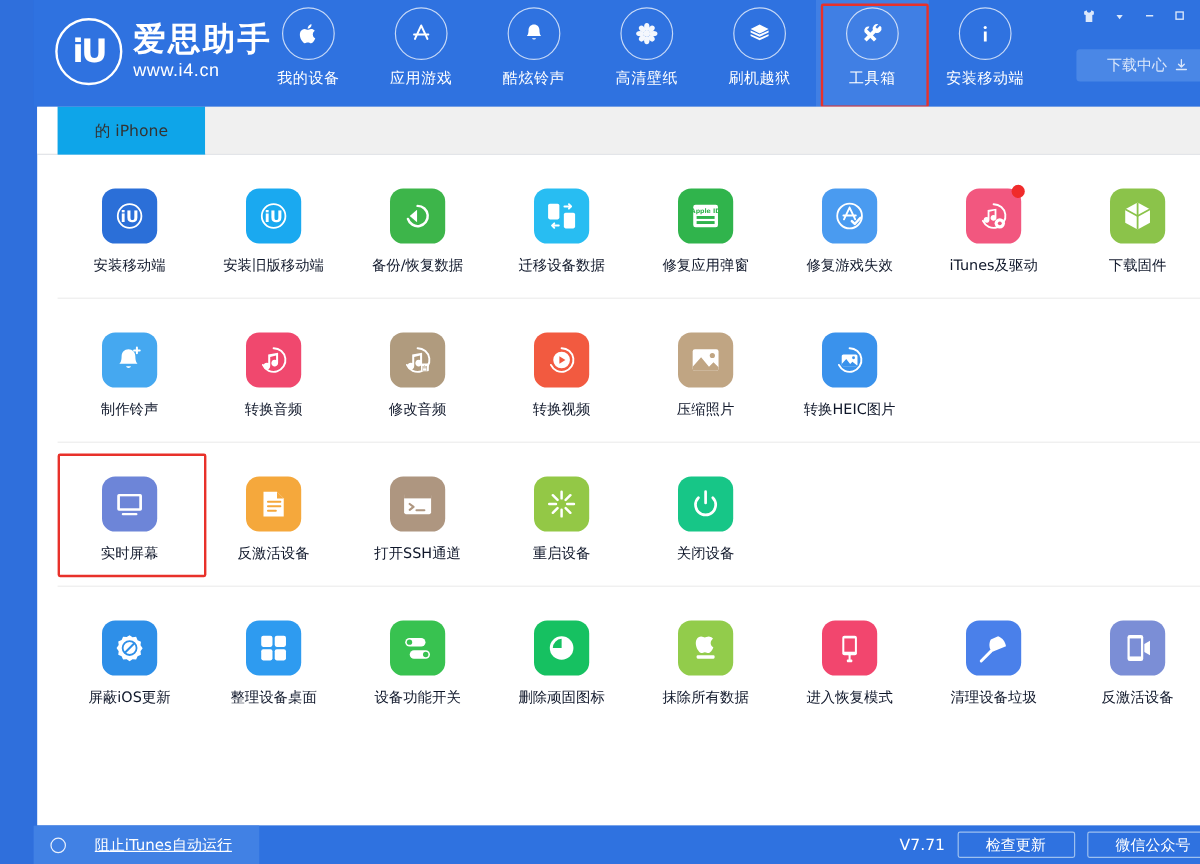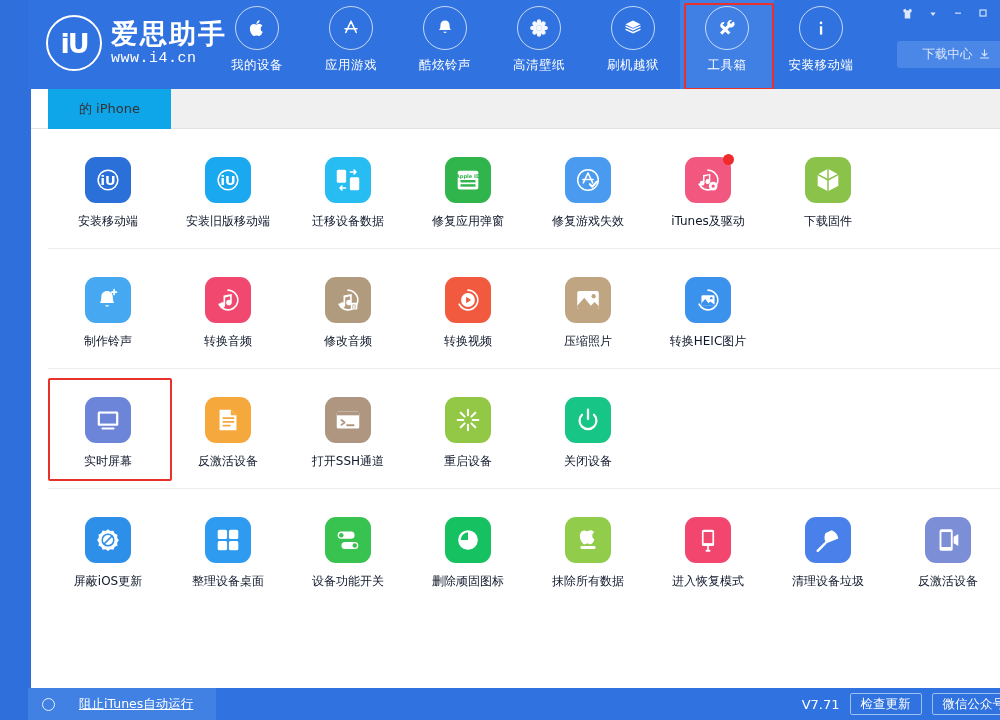--- a/index.html
+++ b/index.html
@@ -34,21 +34,21 @@
     font-family: "DejaVu Sans", sans-serif;
     letter-spacing: -2px;
   }
   .logo-text { color: #fff; line-height: 1; }
   .logo-cn {
     font-size: 27px; font-weight: bold; letter-spacing: 2px;
     font-family: "DejaVu Sans", sans-serif;
   }
   .logo-url {
     font-size: 15px; margin-top: 4px; letter-spacing: 0.5px;
-    font-family: Liberation Mono, monospace;
+    font-family: Liberation Sans, sans-serif;
   }
 
   .navbar {
     position: absolute; left: 182px; top: 0; height: 89px;
     display: flex; align-items: flex-start;
   }
   .nav-item {
     width: 94px; height: 89px; padding-top: 6px;
     display: flex; flex-direction: column; align-items: center;
     cursor: pointer; position: relative;
@@ -172,21 +172,21 @@
   }
   .statusbar .right-block {
     position: absolute; right: 12px; top: 0; height: 32px;
     display: flex; align-items: center; gap: 10px;
   }
   .version {
     color: #ffffff; font-size: 13px;
     font-family: "DejaVu Sans", sans-serif;
   }
   .sb-btn {
-    height: 22px; padding: 0 10px; border-radius: 2px;
+    height: 22px; padding: 0 23px; border-radius: 2px;
     border: 1px solid #9dc0ef; color: #ffffff; font-size: 12.5px;
     display: flex; align-items: center; justify-content: center;
     cursor: pointer; font-family: "DejaVu Sans", sans-serif;
   }
 </style>
 </head>
 <body>
 
 <div id="app">
 
@@ -335,20 +335,29 @@
           <div class="tile">
             <div class="tile-icon" style="background:#1aa9f0">
               <svg width="30" height="30" viewBox="0 0 32 32" xmlns="http://www.w3.org/2000/svg">
                 <circle cx="16" cy="16" r="10.5" stroke="#ffffff" stroke-width="1.6" fill="none"></circle>
                 <text x="16" y="21.5" font-size="14" font-family="DejaVu Sans" font-weight="bold" fill="#ffffff" text-anchor="middle">iU</text>
               </svg>
             </div>
             <div class="tile-label">安装旧版移动端</div>
           </div>
           <div class="tile">
+            <div class="tile-icon" style="background:#3db54a">
+              <svg width="30" height="30" viewBox="0 0 32 32" xmlns="http://www.w3.org/2000/svg">
+                <path d="M16 7a9 9 0 1 1-8.6 11.6" stroke="#ffffff" stroke-width="2.2" fill="none" stroke-linecap="round"></path>
+                <path d="M15.5 10.5v11L9 16z" fill="#ffffff"></path>
+              </svg>
+            </div>
+            <div class="tile-label">备份/恢复数据</div>
+          </div>
+          <div class="tile">
             <div class="tile-icon" style="background:#28bdf2">
               <svg width="30" height="30" viewBox="0 0 32 32" xmlns="http://www.w3.org/2000/svg">
                 <rect x="4" y="5" width="10" height="14" rx="1.6" fill="#ffffff"></rect>
                 <rect x="18" y="13" width="10" height="14" rx="1.6" fill="#ffffff"></rect>
                 <path d="M18.5 7.5h6M24.5 7.5l-2-2M24.5 7.5l-2 2" stroke="#ffffff" stroke-width="1.7" fill="none" stroke-linecap="round"></path>
                 <path d="M13.5 24.5h-6M7.5 24.5l2-2M7.5 24.5l2 2" stroke="#ffffff" stroke-width="1.7" fill="none" stroke-linecap="round"></path>
               </svg>
             </div>
             <div class="tile-label">迁移设备数据</div>
           </div>

